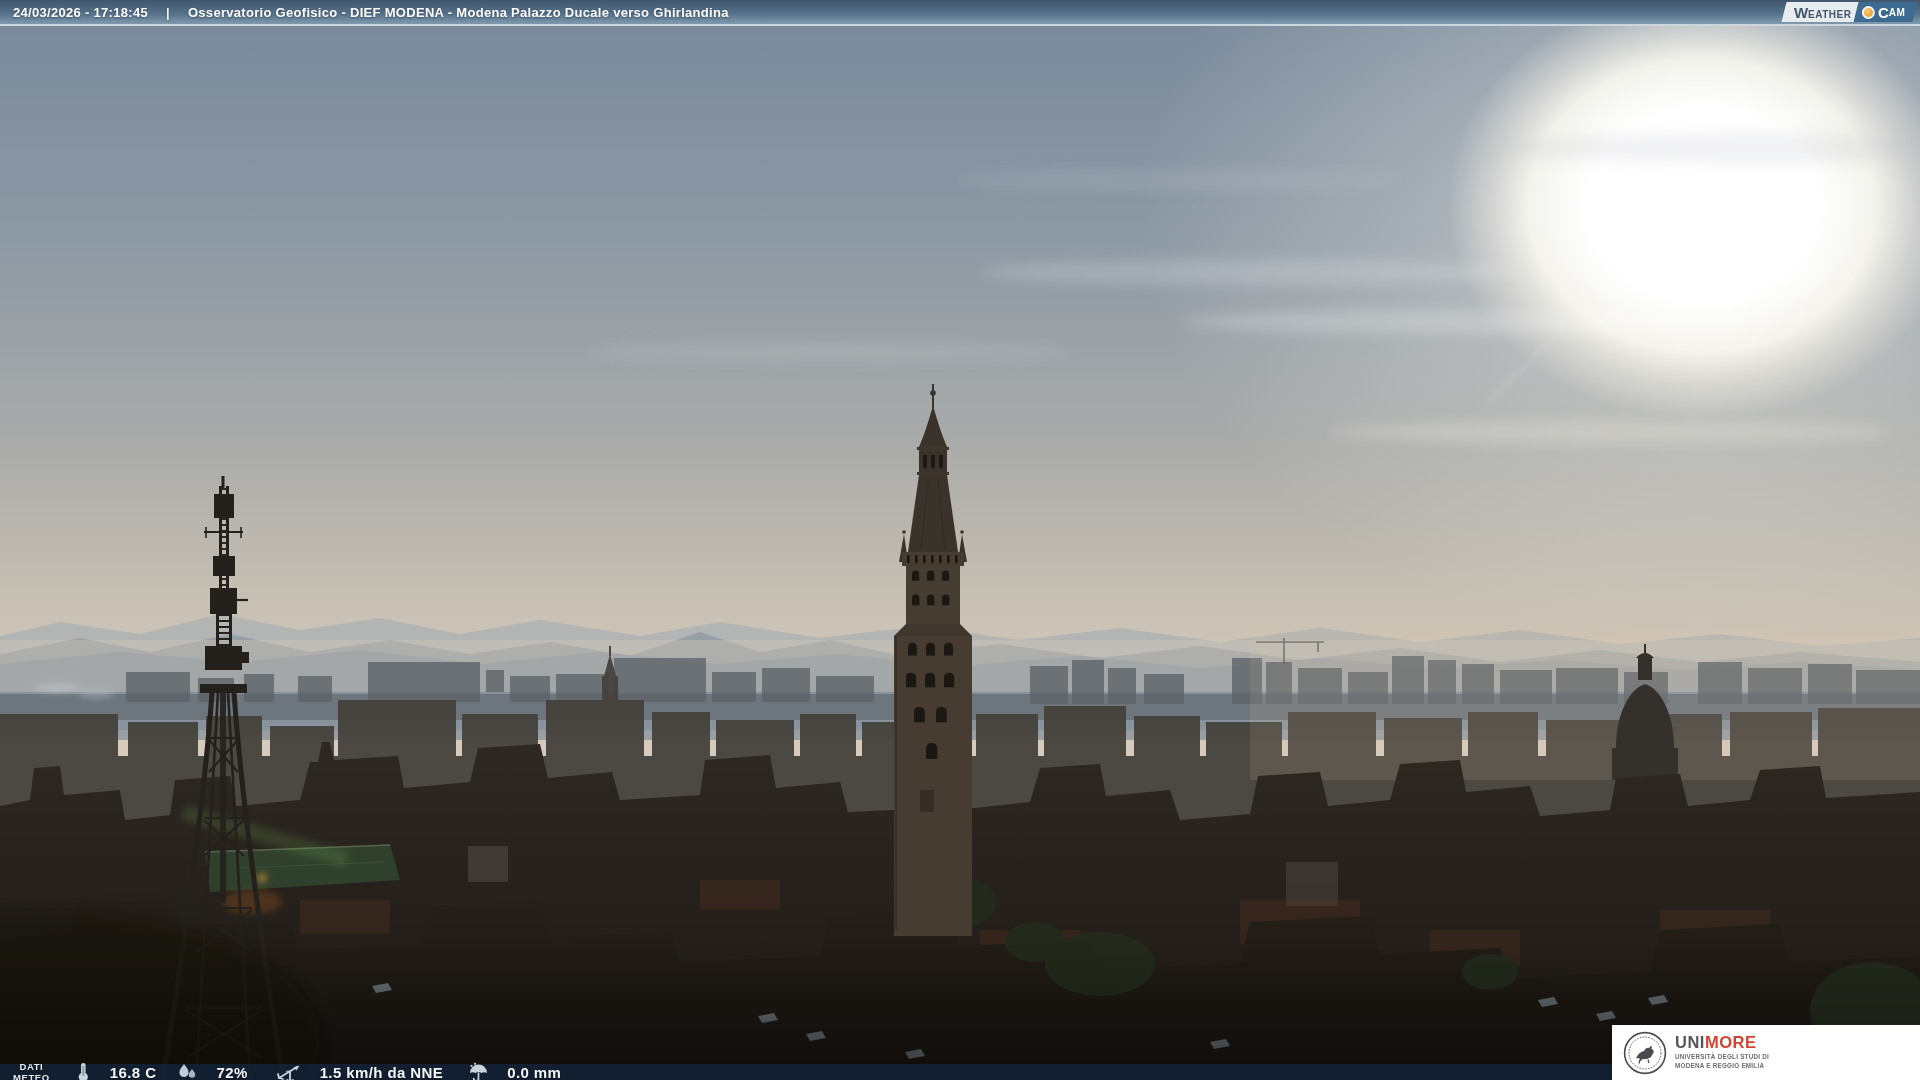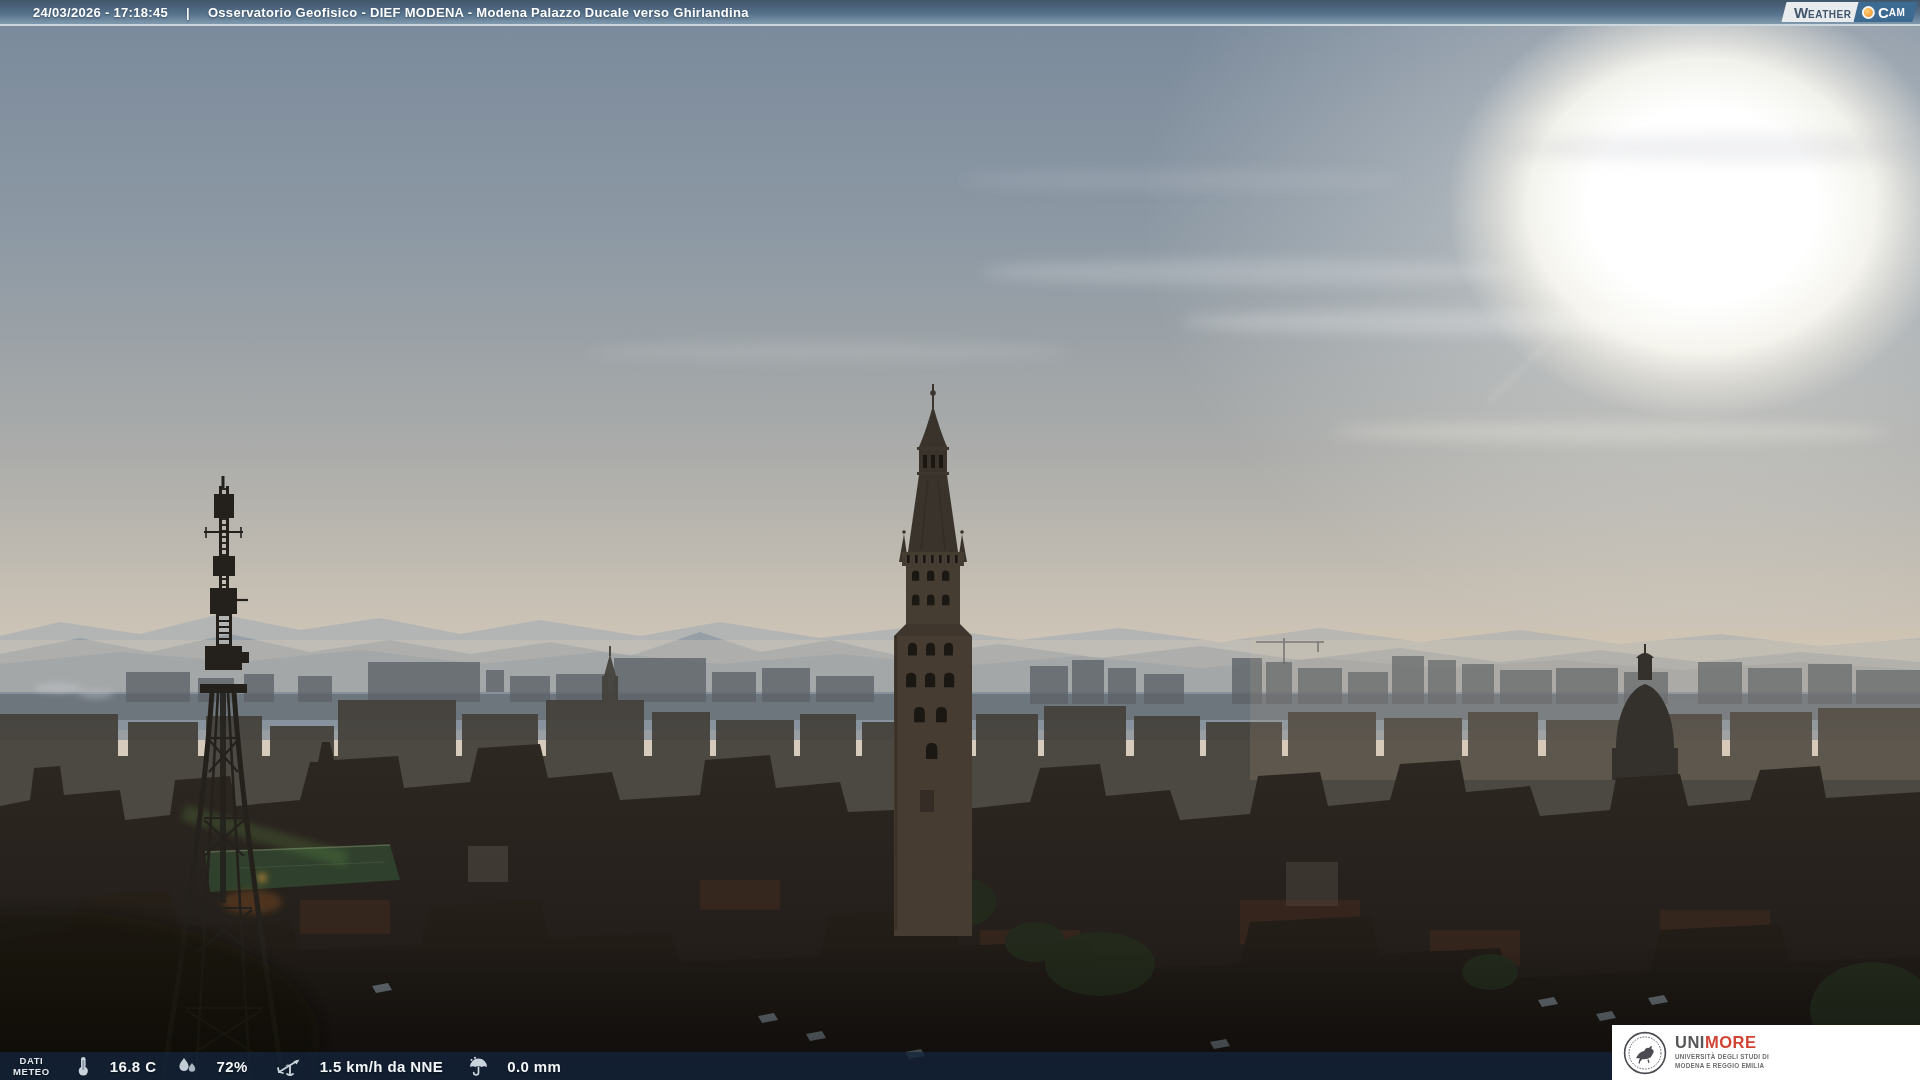--- a/index.html
+++ b/index.html
@@ -13,21 +13,21 @@
   
   .header{
     position:absolute;top:0;left:0;right:0;height:24px;
     display:flex;align-items:center;
     background:linear-gradient(180deg,#41566a 0%,#54708a 55%,#8099ad 100%);
     border-bottom:2px solid #ccd6dd;
     color:#fff;font-weight:700;font-size:13px;letter-spacing:.3px;
     text-shadow:0 1px 2px rgba(10,25,40,.45);
     white-space:nowrap;
   }
-  .header .dt{margin-left:33px;}
+  .header .dt{margin-left:13px;}
   .header .sep{margin:0 18px;opacity:.95;}
 
   
   .wc{position:absolute;top:2px;right:5px;height:20px;display:flex;font-weight:700;}
   .wc-left{
     background:#e9ecee;display:flex;align-items:center;
     padding:0 6px 0 10px;color:#41566b;transform:skewX(-14deg);border-radius:1px;
   }
   .wc-left>span{transform:skewX(14deg);display:flex;align-items:baseline;}
   .wc-right{
@@ -39,21 +39,21 @@
   .wc .big{font-size:15px;line-height:1;}
   .wc .small{font-size:10px;letter-spacing:.5px;line-height:1;}
   .wc .dot{
     width:9px;height:9px;border-radius:50%;
     background:radial-gradient(circle at 35% 35%,#ffce74,#ec8c21);
     border:2px solid #f3f6f8;margin-right:3px;flex:0 0 auto;
   }
 
   
   .footer{
-    position:absolute;left:0;right:0;bottom:0;height:28px;
+    position:absolute;left:0;right:0;bottom:0;height:16px;
     background:rgba(21,37,60,.78);
     display:flex;align-items:center;
     color:#f3f6f9;font-weight:700;font-size:15px;letter-spacing:.4px;
     text-shadow:0 1px 2px rgba(0,0,0,.5);
     white-space:nowrap;
   }
   .fl{
     margin-left:13px;font-size:9.5px;line-height:1.2;text-align:center;
     color:#e2e9ef;letter-spacing:.6px;
   }

